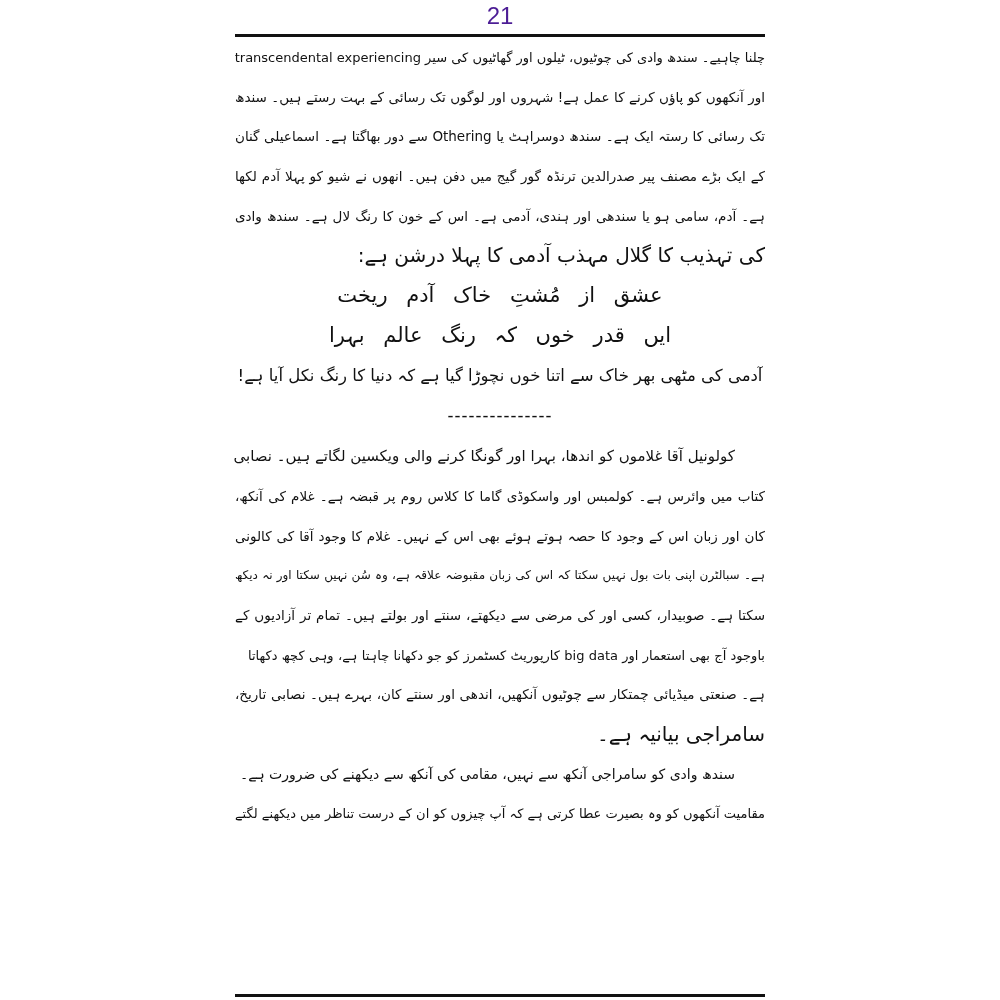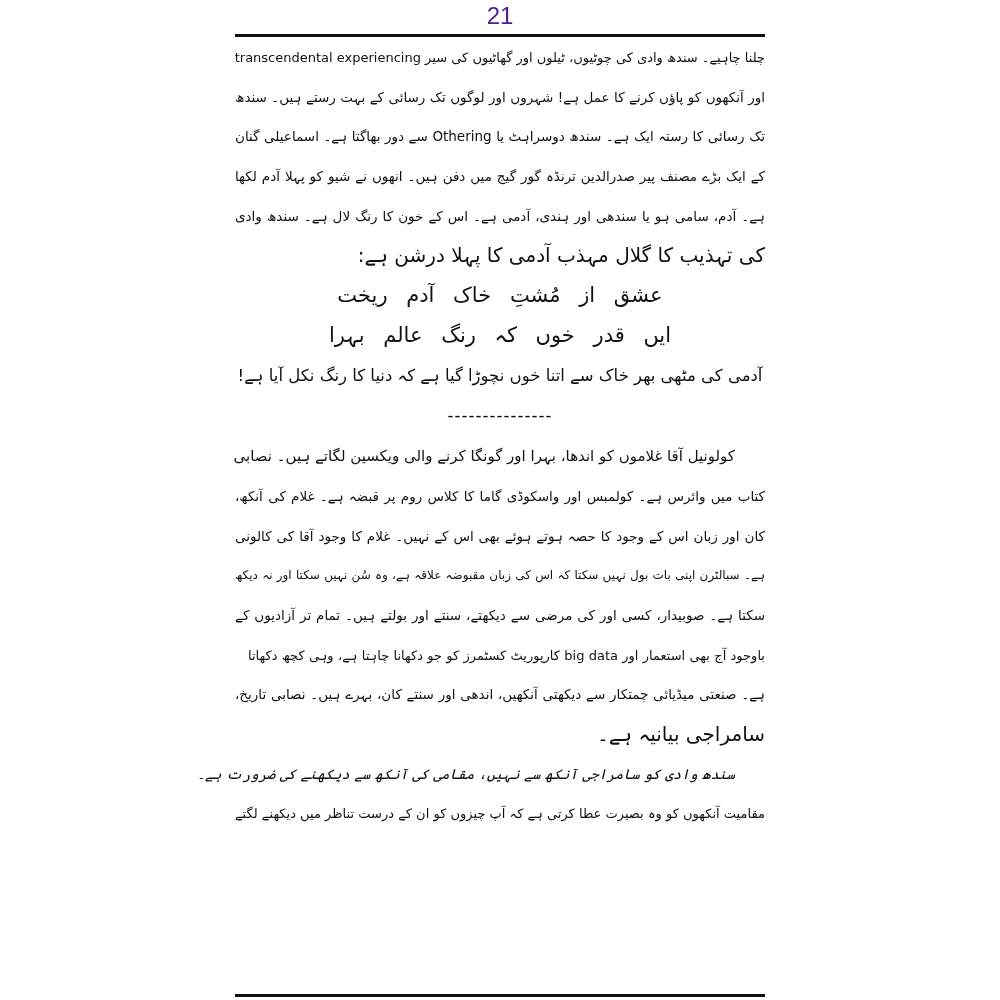--- a/index.html
+++ b/index.html
@@ -44,23 +44,23 @@
 
   <div class="separator">---------------</div>
 
   <div class="para-2">
     <div class="line first" style="font-size: 15px;">کولونیل آقا غلاموں کو اندھا، بہرا اور گونگا کرنے والی ویکسین لگاتے ہیں۔ نصابی</div>
     <div class="line" style="font-size: 13.5px;">کتاب میں وائرس ہے۔ کولمبس اور واسکوڈی گاما کا کلاس روم پر قبضہ ہے۔ غلام کی آنکھ،</div>
     <div class="line" style="font-size: 13.5px;">کان اور زبان اس کے وجود کا حصہ ہوتے ہوئے بھی اس کے نہیں۔ غلام کا وجود آقا کی کالونی</div>
     <div class="line" style="font-size: 12px;">ہے۔ سبالٹرن اپنی بات بول نہیں سکتا کہ اس کی زبان مقبوضہ علاقہ ہے، وہ سُن نہیں سکتا اور نہ دیکھ</div>
     <div class="line" style="font-size: 13.5px;">سکتا ہے۔ صوبیدار، کسی اور کی مرضی سے دیکھتے، سنتے اور بولتے ہیں۔ تمام تر آزادیوں کے</div>
     <div class="line" style="font-size: 13px; margin-left: 13px;">باوجود آج بھی استعمار اور big data کارپوریٹ کسٹمرز کو جو دکھانا چاہتا ہے، وہی کچھ دکھاتا</div>
-    <div class="line" style="font-size: 13.5px;">ہے۔ صنعتی میڈیائی چمتکار سے دیکھتی آنکھیں، اندھی اور سنتے کان، بہرے ہیں۔ نصابی تاریخ،</div>
+    <div class="line" style="font-size: 13.5px;">ہے۔ صنعتی میڈیائی چمتکار سے چوٹیوں آنکھیں، اندھی اور سنتے کان، بہرے ہیں۔ نصابی تاریخ،</div>
     <div class="line last">سامراجی بیانیہ ہے۔</div>
   </div>
 
   <div class="para-3">
-    <div class="line first last" style="font-size: 14px; font-style: italic;">سندھ وادی کو سامراجی آنکھ سے نہیں، مقامی کی آنکھ سے دیکھنے کی ضرورت ہے۔</div>
+    <div class="line first last" style="font-size: 14px;">سندھ وادی کو سامراجی آنکھ سے نہیں، مقامی کی آنکھ سے دیکھنے کی ضرورت ہے۔</div>
     <div class="line" style="font-size: 13px;">مقامیت آنکھوں کو وہ بصیرت عطا کرتی ہے کہ آپ چیزوں کو ان کے درست تناظر میں دیکھنے لگتے</div>
   </div>
 </div>
 
 <div class="rule-bottom"></div>
 
 </body></html>

